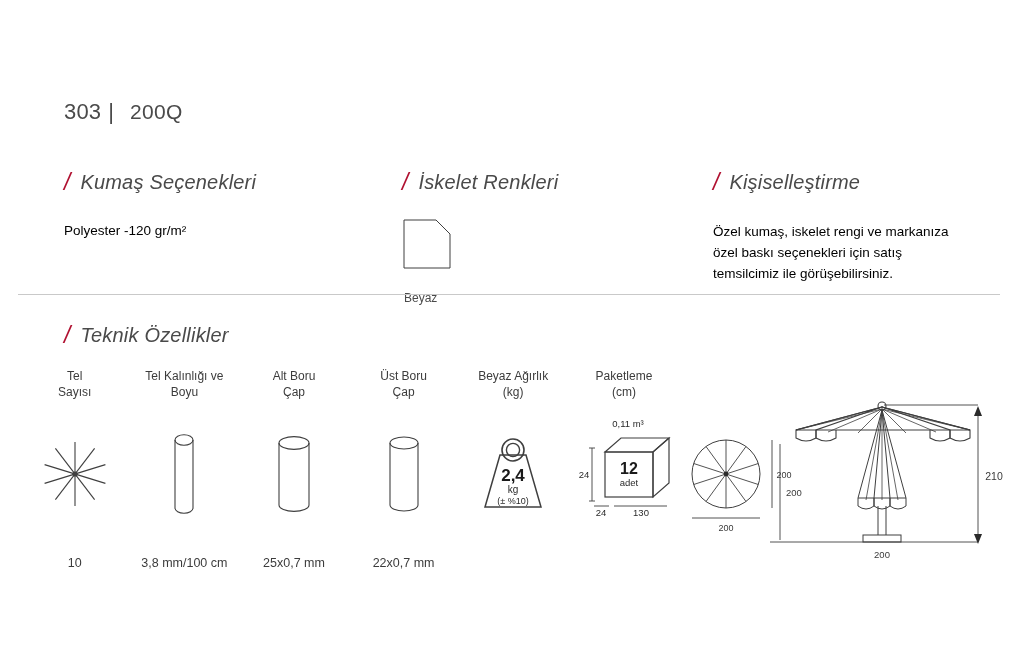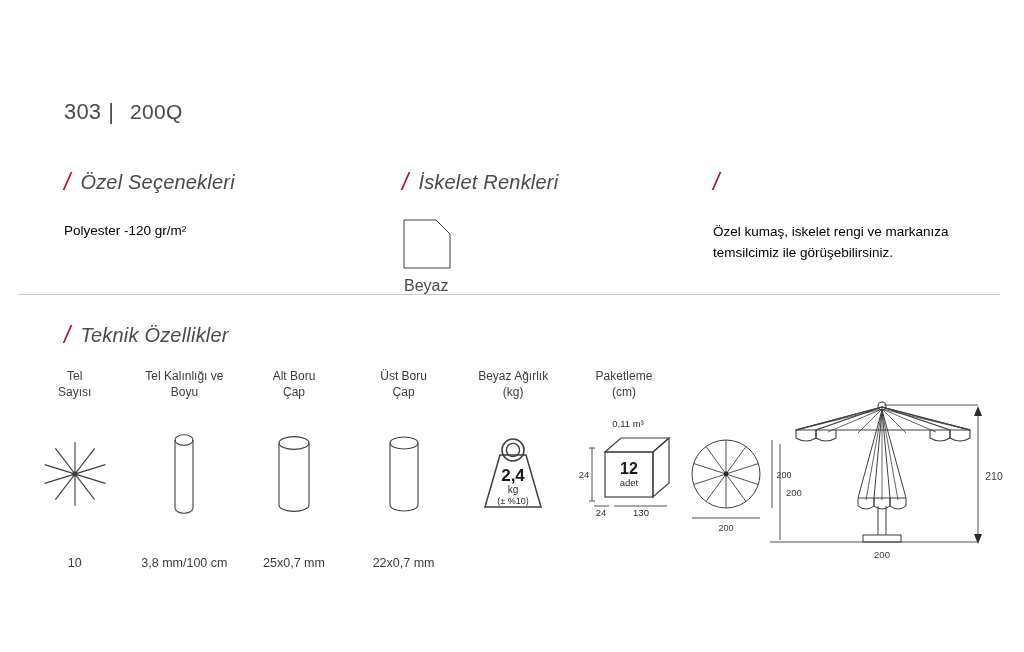--- a/index.html
+++ b/index.html
@@ -64,23 +64,23 @@
     left: 18px;
     top: 294px;
     width: 982px;
     height: 1px;
     background: #c9c9c9;
   }
 
   
   .swatch-wrap { position: absolute; left: 403px; top: 219px; }
   .swatch-label {
-    font-size: 16px;
+    font-size: 12px;
     color: #4a4a4a;
-    margin-top: 8px;
+    margin-top: 22px;
     text-align: left;
     padding-left: 1px;
   }
 
   
   .spec-row {
     position: absolute;
     left: 20px;
     top: 368px;
     width: 660px;
@@ -128,41 +128,43 @@
 <div class="page">
 
   <div class="title-row">
     <span class="title-code">303</span>
     <span class="title-sep">|</span>
     <span class="title-model">200Q</span>
   </div>
 
   <div class="sec-head" style="left:64px; top:168px;">
     <span class="slash">/</span>
-    <span class="sec-title">Özel Seçenekleri</span>
+    <span class="sec-title">Kumaş Seçenekleri</span>
   </div>
   <div class="body-text" style="left:64px; top:221px;">Polyester -120 gr/m²</div>
 
   <div class="sec-head" style="left:402px; top:168px;">
     <span class="slash">/</span>
     <span class="sec-title">İskelet Renkleri</span>
   </div>
 
   <div class="swatch-wrap">
     <svg width="48" height="50" viewBox="0 0 48 50">
       <path class="ln" d="M1 1 H33 L47 15 V49 H1 Z" stroke-width="1" fill="#ffffff"></path>
     </svg>
     <div class="swatch-label">Beyaz</div>
   </div>
 
   <div class="sec-head" style="left:713px; top:168px;">
     <span class="slash">/</span>
+    <span class="sec-title">Kişiselleştirme</span>
   </div>
   <div class="body-text" style="left:713px; top:222px;">
     <div>Özel kumaş, iskelet rengi ve markanıza</div>
+    <div>özel baskı seçenekleri için satış</div>
     <div>temsilcimiz ile görüşebilirsiniz.</div>
   </div>
 
   <div class="divider"></div>
 
   <div class="sec-head" style="left:64px; top:321px;">
     <span class="slash">/</span>
     <span class="sec-title">Teknik Özellikler</span>
   </div>
 

